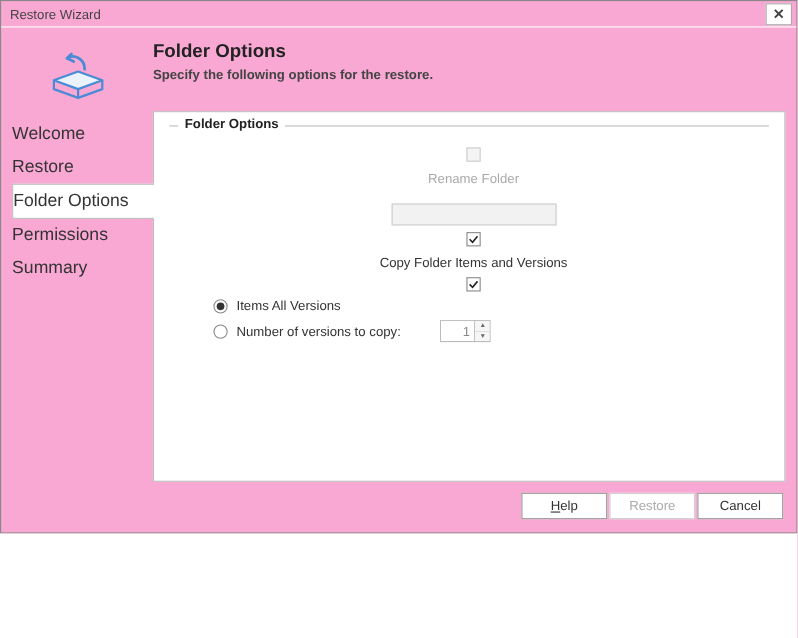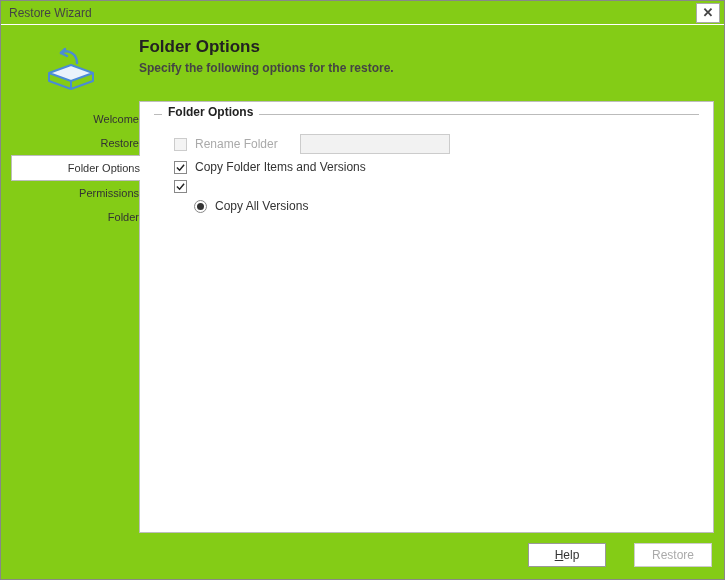--- a/index.html
+++ b/index.html
@@ -5,23 +5,23 @@
   * { box-sizing: border-box; }
   body {
     margin: 0;
     font-family: "Segoe UI", Tahoma, Arial, sans-serif;
     font-size: 12px;
     background: #fff;
     color: #333;
   }
   .window {
     width: 725px;
-    height: 580px;
+    height: 485px;
     border: 1px solid #888;
-    background: #84cc16;
+    background: #f9a8d4;
     position: relative;
     display: flex;
     flex-direction: column;
   }
   .titlebar {
     height: 24px;
     display: flex;
     align-items: center;
     padding: 0 4px 0 8px;
     font-size: 12px;
@@ -70,22 +70,22 @@
   .main-row {
     flex: 1;
     display: flex;
     min-height: 0;
   }
   .sidebar {
     width: 128px;
     padding-top: 6px;
   }
   .sidebar-item {
-    text-align: right;
-    font-size: 11px;
+    text-align: left;
+    font-size: 16px;
     color: #333;
     padding: 6px 0;
     cursor: pointer;
     position: relative;
   }
   .sidebar-item.selected {
     border-top: 1px solid #bdbdbd;
     border-bottom: 1px solid #bdbdbd;
     border-left: 1px solid #bdbdbd;
     background: #fff;
@@ -127,21 +127,21 @@
     position: absolute;
     top: 0; left: 0; right: 0;
     border-top: 1px solid #bbb;
   }
   .row {
     display: flex;
     align-items: center;
     gap: 8px;
     margin: 6px 0;
   }
-  .row.indent1 { padding-left: 8px; }
+  .row.indent1 { padding-left: 8px; flex-direction: column; }
   .row.indent2 { padding-left: 28px; }
   .checkbox, .radio {
     width: 13px; height: 13px;
     border: 1px solid #888;
     background: #fff;
     display: inline-flex;
     align-items: center; justify-content: center;
     flex-shrink: 0;
   }
   .checkbox.disabled { border-color: #ccc; background: #f4f4f4; }
@@ -184,21 +184,21 @@
     font-size: 6px;
     color: #666;
     background: #f6f6f6;
     border-bottom: 1px solid #ddd;
     cursor: pointer;
   }
   .spinner .btns div:last-child { border-bottom: none; }
   .button-row {
     display: flex;
     justify-content: flex-end;
-    gap: 28px;
+    gap: 2px;
     padding: 10px 2px 2px 2px;
   }
   .btn {
     min-width: 78px;
     height: 24px;
     border: 1px solid #999;
     background: #fff;
     font-size: 12px;
     display: inline-flex; align-items: center; justify-content: center;
     cursor: pointer;
@@ -243,21 +243,21 @@
         <div class="subtitle">Specify the following options for the restore.</div>
       </div>
     </div>
 
     <div class="main-row">
       <div class="sidebar">
         <div class="sidebar-item"><span>Welcome</span></div>
         <div class="sidebar-item"><span>Restore</span></div>
         <div class="sidebar-item selected"><span>Folder Options</span></div>
         <div class="sidebar-item"><span>Permissions</span></div>
-        <div class="sidebar-item"><span>Folder</span></div>
+        <div class="sidebar-item"><span>Summary</span></div>
       </div>
 
       <div class="content-panel">
         <div class="fieldset">
           <span class="legend">Folder Options</span>
 
           <div class="row indent1">
             <span class="checkbox disabled"></span>
             <span class="label disabled">Rename Folder</span>
             <span style="width:6px"></span>
@@ -278,31 +278,50 @@
               <svg class="tick" viewBox="0 0 10 10">
                   <path d="M1 5 L4 8 L9 2" stroke="#222" stroke-width="1.6" fill="none"></path>
                 </svg>
             </span>
           </div>
 
           <div class="row indent2">
             <span class="radio">
               <span class="dot"></span>
             </span>
-            <span class="label">Copy All Versions</span>
-          </div>
-
+            <span class="label">Items All Versions</span>
+          </div>
+
+          <div class="row indent2">
+            <span class="radio"></span>
+            <span class="label">Number of versions to copy:</span>
+            <span style="width:20px"></span>
+            <span class="spinner">
+              <input type="text" value="1" style="">
+              <span class="btns">
+                <div>
+                    <span>▲</span>
+                  </div>
+                <div>
+                    <span>▼</span>
+                  </div>
+              </span>
+            </span>
+          </div>
 
         </div>
       </div>
     </div>
 
     <div class="button-row">
       <div class="btn">
           <span><span class="u">H</span><span>elp</span></span>
         </div>
       <div class="btn disabled">
           <span>Restore</span>
         </div>
+      <div class="btn">
+          <span>Cancel</span>
+        </div>
     </div>
 
   </div>
 </div>
 
 </body></html>

